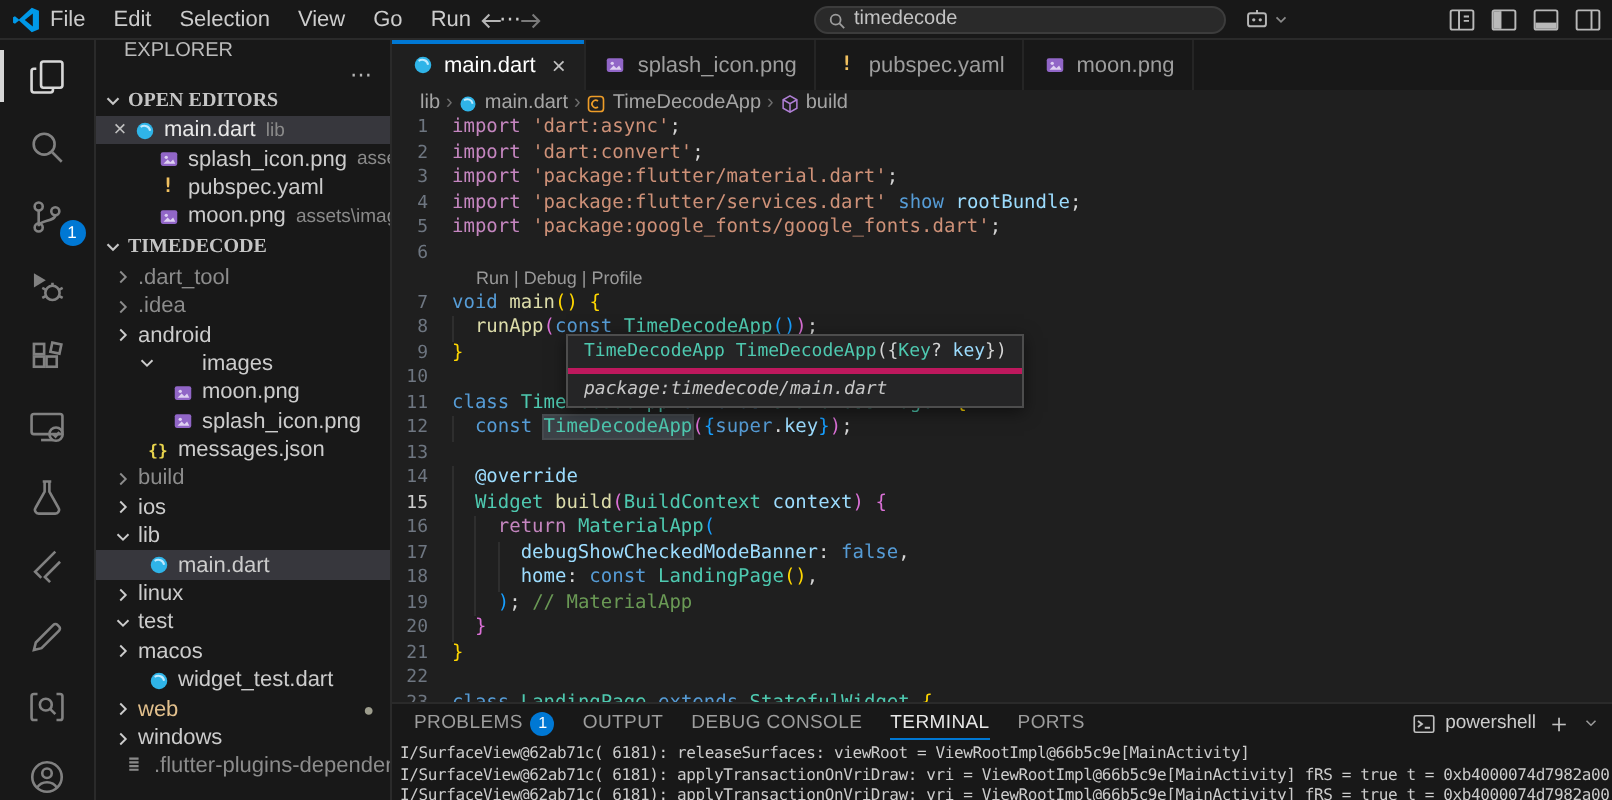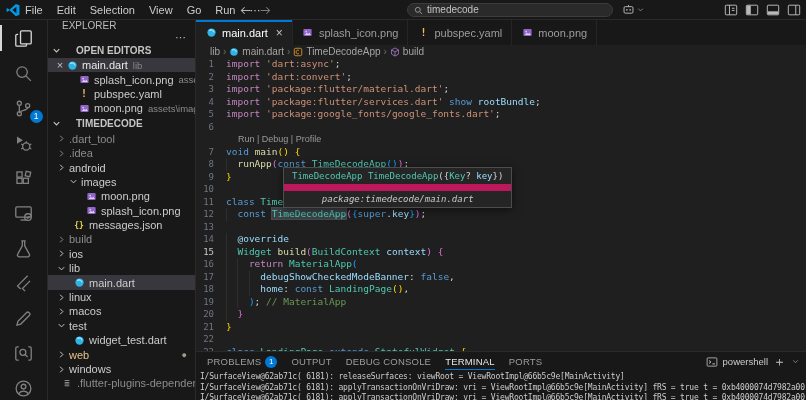--- a/index.html
+++ b/index.html
@@ -38,21 +38,21 @@
   .ab-item svg{width:19px;height:19px;}
   .ab-badge{position:absolute;right:-2px;bottom:-3px;min-width:13px;height:13px;border-radius:8px;
       background:#0078d4;color:#fff;font-size:8.5px;line-height:13px;text-align:center;padding:0 2px;}
 
   
   .sidebar{width:148px;background:#181818;flex:none;border-right:1px solid #2a2a2a;overflow:hidden;
       font-size:11px;}
   .sb-title{height:22px;display:flex;align-items:flex-start;padding:0 8px 0 14px;font-size:10px;color:#bbbbbb;flex-direction:column;}
   .sb-title .dots{margin-left:auto;color:#b5b5b5;letter-spacing:1px;font-size:11px;}
   .sb-sect{height:16px;display:flex;align-items:center;font-weight:bold;font-size:10px;color:#c5c5c5;
-      padding-left:3px;gap:14px;cursor:pointer;}
+      padding-left:3px;gap:2px;cursor:pointer;font-family:Liberation Serif, serif;}
   .sb-sect .chev{width:11px;height:11px;color:#c5c5c5;flex:none;}
   .row{height:14.4px;display:flex;align-items:center;white-space:nowrap;cursor:pointer;color:#cccccc;}
   .row.active{background:#37373d;color:#e8e8e8;}
   .row.selected{background:#37373d;}
   .row .x{width:12px;text-align:center;color:#c0c0c0;font-size:11px;flex:none;margin-left:6px;}
   .row .ficon{width:12px;height:12px;flex:none;margin-right:4px;display:flex;align-items:center;justify-content:center;}
   .row .ficon svg{width:11px;height:11px;}
   .row .nm{font-size:11px;}
   .row .desc{color:#8a8a8a;font-size:9.5px;margin-left:5px;}
   .row .chev{width:11px;height:11px;color:#cccccc;flex:none;margin-right:2px;}
@@ -87,21 +87,21 @@
   .lensrow{height:12.5px;line-height:12.5px;padding-left:42px;color:#999999;font-size:9px;
       font-family:"Liberation Sans",sans-serif;cursor:pointer;}
   .kw{color:#C586C0}.kd{color:#569CD6}.str{color:#CE9178}.cls{color:#4EC9B0}.fn{color:#DCDCAA}
   .vr{color:#9CDCFE}.pn{color:#D4D4D4}.b1{color:#FFD700}.b2{color:#DA70D6}.b3{color:#179FFF}.cm{color:#6A9955}
   .hl{background:rgba(95,106,120,.45);outline:1px solid rgba(130,140,150,.4);}
 
   
   .tooltip{position:absolute;left:87px;top:109px;background:#252526;border:1px solid #4d4d4d;z-index:6;
       font-family:"DejaVu Sans Mono",monospace;font-size:9px;box-shadow:0 2px 8px rgba(0,0,0,.5);}
   .tt-sig{padding:3px 8px;white-space:pre;}
-  .tt-path{padding:3px 8px;border-top:7px solid #be185d;font-style:italic;color:#c8c8c8;font-size:9px;text-align:center;}
+  .tt-path{padding:3px 8px;border-top:3px solid #be185d;font-style:italic;color:#c8c8c8;font-size:9px;}
 
   
   .panel{height:49px;flex:none;background:#181818;border-top:1px solid #2a2a2a;display:flex;flex-direction:column;}
   .panel-head{height:19px;display:flex;align-items:center;padding:0 6px 0 11px;flex:none;}
   .ptab{font-size:9.5px;color:#9d9d9d;margin-right:14px;height:19px;display:flex;align-items:center;gap:4px;
       cursor:pointer;position:relative;letter-spacing:.2px;}
   .ptab.active{color:#e7e7e7;}
   .ptab.active::after{content:"";position:absolute;left:0;right:0;bottom:1px;height:1px;background:#0078d4;}
   .pbadge{min-width:12px;height:12px;border-radius:7px;background:#0078d4;color:#fff;font-size:8px;
       line-height:12px;text-align:center;padding:0 2px;}
@@ -355,21 +355,21 @@
             <span class="nm">.idea</span>
           </div>
           <div class="row" style="padding-left: 8px;">
             <span class="chev">
               <svg viewBox="0 0 16 16" fill="none" stroke="currentColor" stroke-width="1.1">
                 <path d="M6 4l4 4-4 4" stroke-width="1.4"></path>
               </svg>
             </span>
             <span class="nm">android</span>
           </div>
-          <div class="row" style="padding-left: 20px;">
+          <div class="row" style="padding-left: 20px; gap: 20px;">
             <span class="chev">
               <svg viewBox="0 0 16 16" fill="none" stroke="currentColor" stroke-width="1.1">
                 <path d="M4 6l4 4 4-4" stroke-width="1.4"></path>
               </svg>
             </span>
             <span class="nm">images</span>
           </div>
           <div class="row" style="padding-left: 32px;">
             <span class="ficon" style="margin-left: 5px;">
               <svg viewBox="0 0 16 16">
@@ -433,32 +433,32 @@
             <span class="chev">
               <svg viewBox="0 0 16 16" fill="none" stroke="currentColor" stroke-width="1.1">
                 <path d="M6 4l4 4-4 4" stroke-width="1.4"></path>
               </svg>
             </span>
             <span class="nm">linux</span>
           </div>
           <div class="row" style="padding-left: 8px;">
             <span class="chev">
               <svg viewBox="0 0 16 16" fill="none" stroke="currentColor" stroke-width="1.1">
+                <path d="M4 6l4 4 4-4" stroke-width="1.4"></path>
+              </svg>
+            </span>
+            <span class="nm">test</span>
+          </div>
+          <div class="row" style="padding-left: 8px;">
+            <span class="chev">
+              <svg viewBox="0 0 16 16" fill="none" stroke="currentColor" stroke-width="1.1">
                 <path d="M6 4l4 4-4 4" stroke-width="1.4"></path>
               </svg>
             </span>
             <span class="nm">macos</span>
-          </div>
-          <div class="row" style="padding-left: 8px;">
-            <span class="chev">
-              <svg viewBox="0 0 16 16" fill="none" stroke="currentColor" stroke-width="1.1">
-                <path d="M4 6l4 4 4-4" stroke-width="1.4"></path>
-              </svg>
-            </span>
-            <span class="nm">test</span>
           </div>
           <div class="row" style="padding-left: 20px;">
             <span class="ficon" style="margin-left: 5px;">
               <svg viewBox="0 0 16 16">
                 <circle cx="8" cy="8" r="6" fill="#2fb4e8"></circle>
                 <path d="M4.8 5c3-1.8 6.4-.4 6.9 2.8" stroke="#bfeaff" fill="none" stroke-width="1.5"></path>
               </svg>
             </span>
             <span class="nm">widget_test.dart</span>
           </div>

